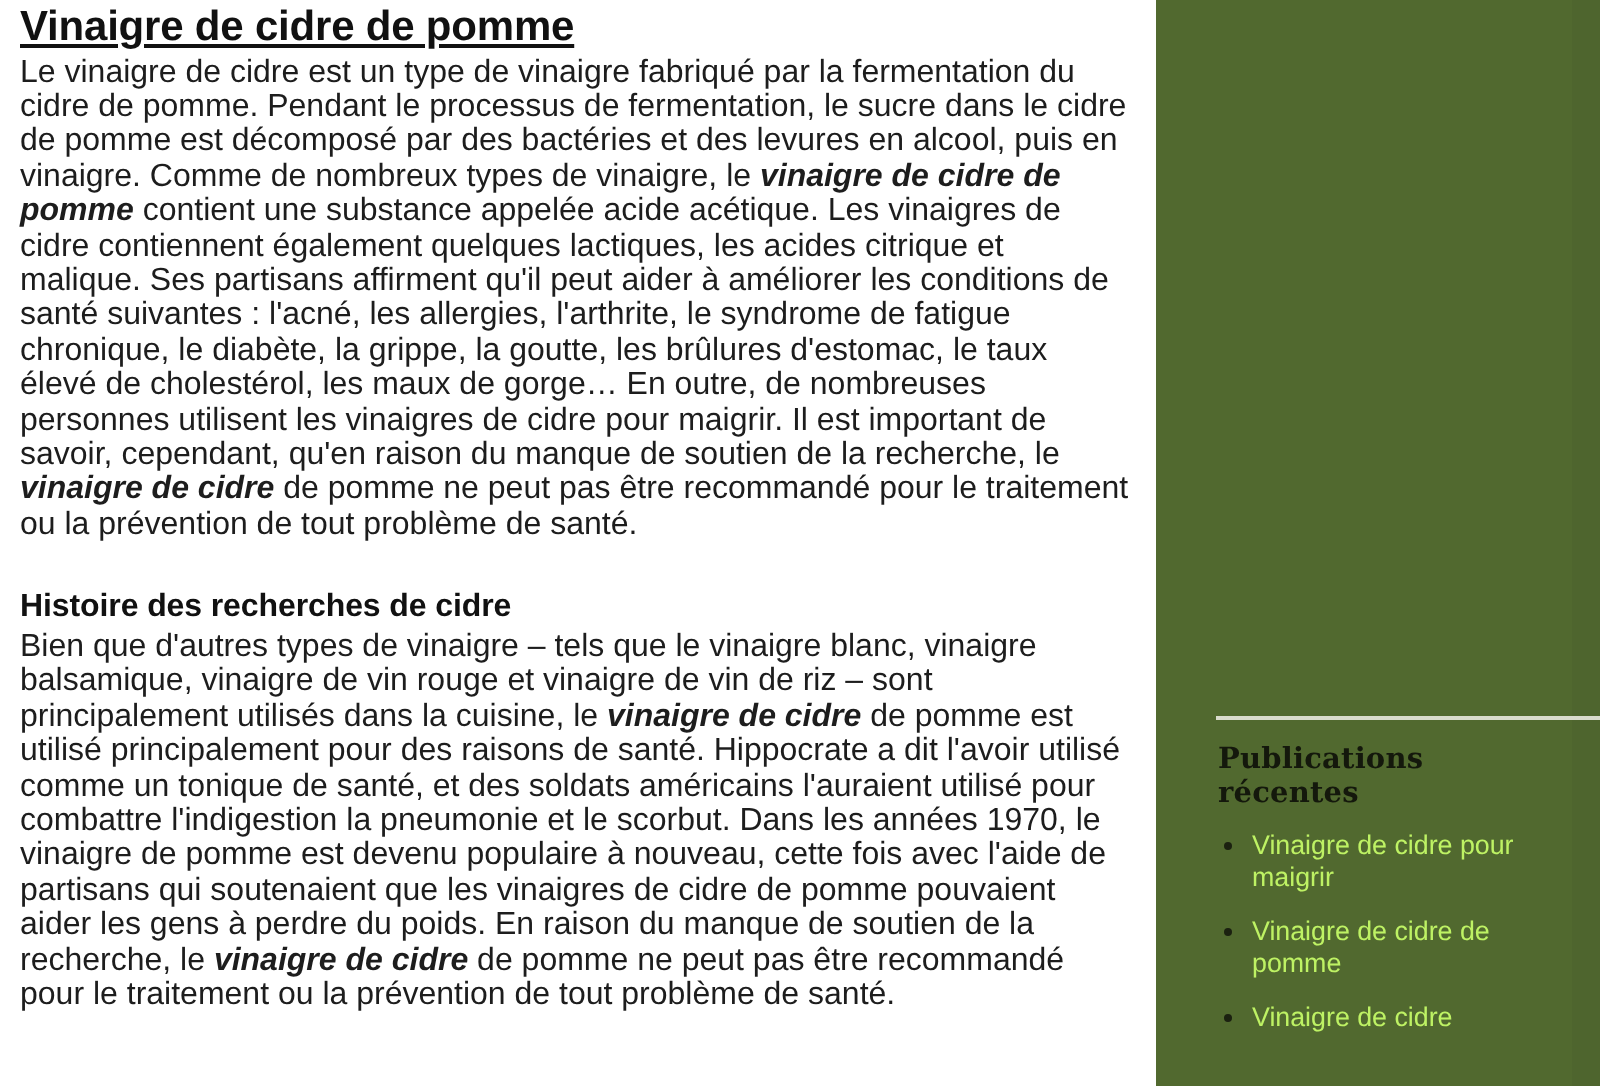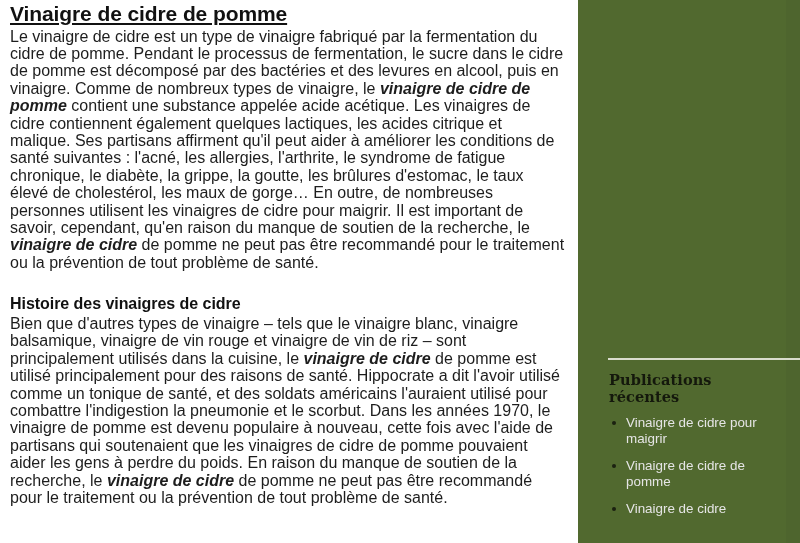--- a/index.html
+++ b/index.html
@@ -144,36 +144,36 @@
     position: absolute;
     left: 3px;
     top: 6px;
     width: 4px;
     height: 4px;
     border-radius: 50%;
     background: #1b2110;
   }
 
   .widget-list a {
-    color: #e5e5e5;
+    color: #bef264;
     text-decoration: none;
   }
 </style>
 </head>
 <body>
 
 <div class="page">
 
   <div class="content">
 
     <h1 class="article-title">Vinaigre de cidre de pomme</h1>
 
     <p class="body-text p-intro">Le vinaigre de cidre est un type de vinaigre fabriqué par la fermentation du cidre de pomme. Pendant le processus de fermentation, le sucre dans le cidre de pomme est décomposé par des bactéries et des levures en alcool, puis en vinaigre. Comme de nombreux types de vinaigre, le <b>vinaigre de cidre de pomme</b> contient une substance appelée acide acétique. Les vinaigres de cidre contiennent également quelques lactiques, les acides citrique et malique. Ses partisans affirment qu'il peut aider à améliorer les conditions de santé suivantes : l'acné, les allergies, l'arthrite, le syndrome de fatigue chronique, le diabète, la grippe, la goutte, les brûlures d'estomac, le taux élevé de cholestérol, les maux de gorge… En outre, de nombreuses personnes utilisent les vinaigres de cidre pour maigrir. Il est important de savoir, cependant, qu'en raison du manque de soutien de la recherche, le <b>vinaigre de cidre</b> de pomme ne peut pas être recommandé pour le traitement ou la prévention de tout problème de santé.</p>
 
-    <h2 class="section-heading h-histoire">Histoire des vinaigres de cidre</h2>
+    <h2 class="section-heading h-histoire">Histoire des recherches de cidre</h2>
 
     <p class="body-text p-histoire">Bien que d'autres types de vinaigre – tels que le vinaigre blanc, vinaigre balsamique, vinaigre de vin rouge et vinaigre de vin de riz – sont principalement utilisés dans la cuisine, le <b>vinaigre de cidre</b> de pomme est utilisé principalement pour des raisons de santé. Hippocrate a dit l'avoir utilisé comme un tonique de santé, et des soldats américains l'auraient utilisé pour combattre l'indigestion la pneumonie et le scorbut. Dans les années 1970, le vinaigre de pomme est devenu populaire à nouveau, cette fois avec l'aide de partisans qui soutenaient que les vinaigres de cidre de pomme pouvaient aider les gens à perdre du poids. En raison du manque de soutien de la recherche, le <b>vinaigre de cidre</b> de pomme ne peut pas être recommandé pour le traitement ou la prévention de tout problème de santé.</p>
 
 
 
   </div>
 
   <aside class="sidebar">
     <div class="sidebar-edge"></div>
 

